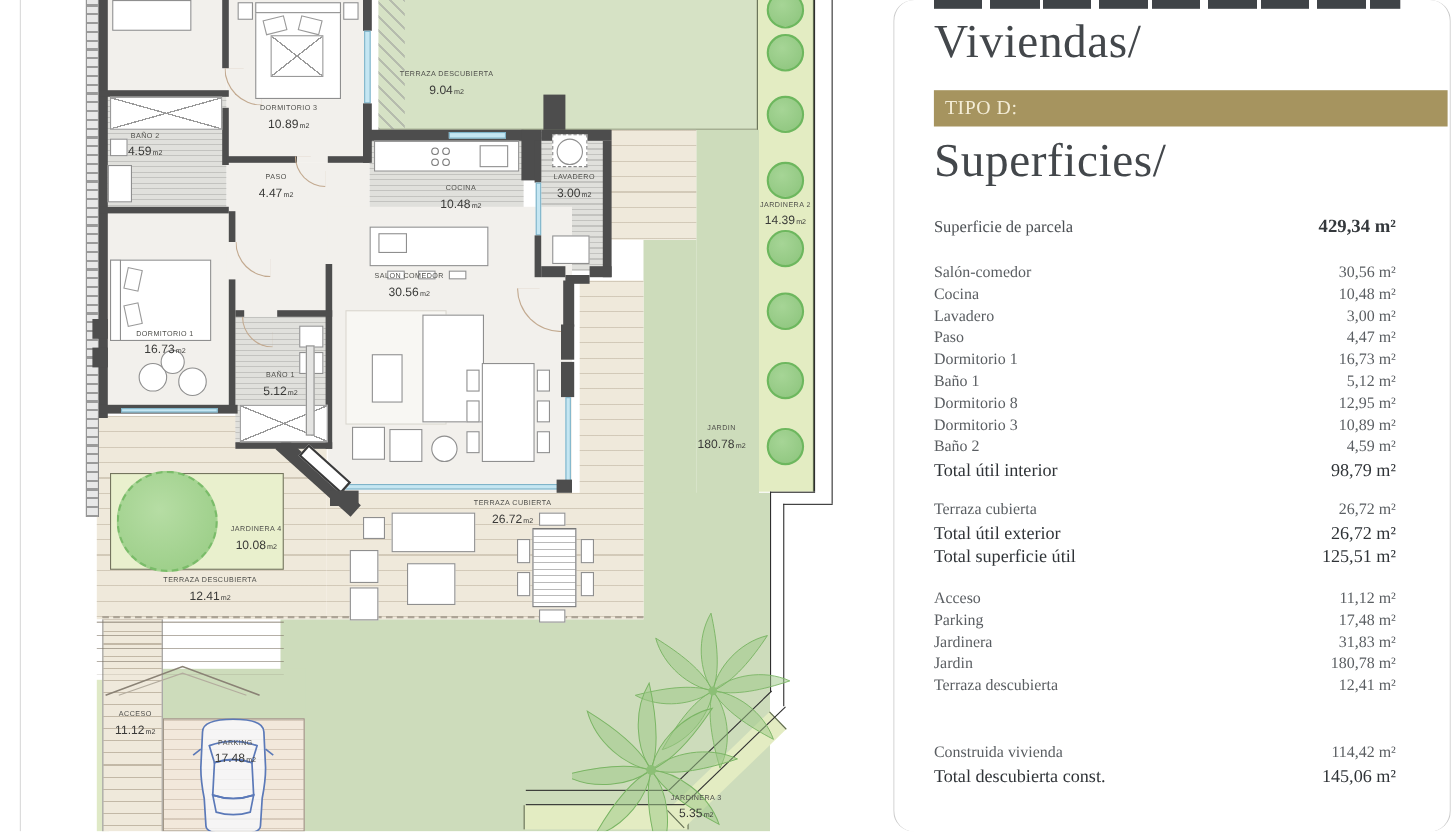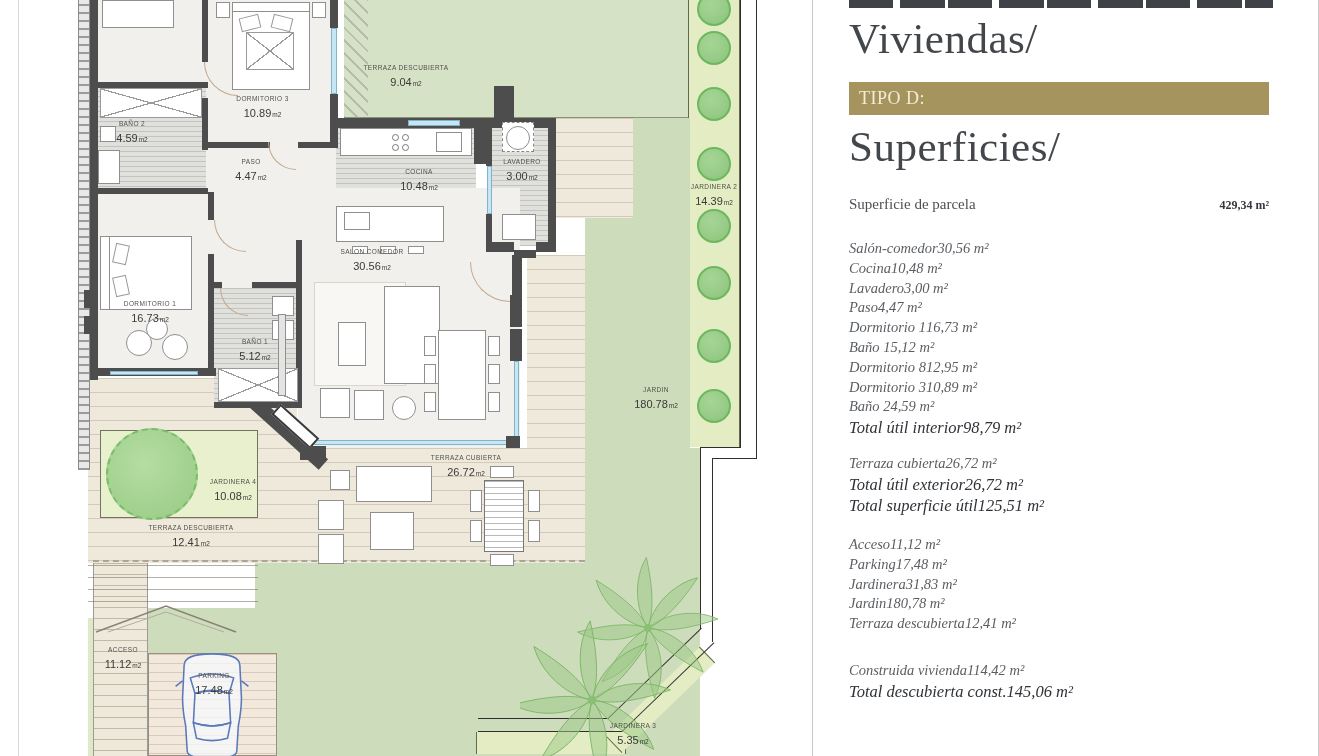--- a/index.html
+++ b/index.html
@@ -44,34 +44,34 @@
   .tv{background:#e4e4e2;}
   .slat{background:#fff;border:1px solid #777;background-image:repeating-linear-gradient(180deg,rgba(100,100,100,.45) 0 1px,transparent 1px 6px);}
   .door{background:#fff;border:2px solid #3a3a3a;}
   .fl2{background:#2f2f2f;}
   .plan-label{position:absolute;text-align:center;color:#50504c;z-index:40;}
   .pl-name{display:block;font-size:6.5px;letter-spacing:.4px;line-height:7.5px;}
   .pl-area{font-size:11px;line-height:13px;color:#3a3a38;}
   .pl-unit{font-size:6.5px;margin-left:1px;}
   
   #panel{position:absolute;left:812px;top:0;width:505px;height:756px;background:#fff;
-         border-left:1px solid #c9c9c9;border-right:1px solid #c9c9c9;color:#43474b;}
+         border-left:1px solid #c9c9c9;border-right:1px solid #c9c9c9;color:#43474b;border-radius:19px;}
   .cropbar{position:absolute;left:36px;top:0;width:424px;height:8px;
            background:repeating-linear-gradient(90deg,#3f4347 0 44px,transparent 44px 51px,#3f4347 51px 96px,transparent 96px 99px);}
   .h-title{position:absolute;left:36px;font-size:43px;line-height:46px;font-weight:400;color:var(--panel-heading,#43474b);letter-spacing:.5px;}
   #title1{top:16px;} #title2{top:124px;}
-  .goldband{position:absolute;left:36px;top:82px;width:420px;height:33px;background:var(--gold,#a6945f);}
+  .goldband{position:absolute;left:36px;top:82px;width:467px;height:33px;background:var(--gold,#a6945f);}
   .goldband span{display:block;padding-left:10px;line-height:33px;font-size:18px;color:#f3ecd6;letter-spacing:.5px;}
-  .prow{display:flex;align-items:baseline;height:19.8px;
-        font-size:14.5px;color:#5a5e62;font-style:italic;}
+  .prow{display:flex;justify-content:space-between;align-items:baseline;height:19.8px;
+        font-size:14.5px;color:#5a5e62;}
   .prow.strong{height:21.5px;font-size:16.5px;color:#2f3337;}
   .psec{position:absolute;left:36px;width:420px;}
   #parcela{position:absolute;left:36px;top:196px;width:420px;display:flex;justify-content:space-between;align-items:baseline;}
   #parcela .lab{font-size:15px;color:#4c5054;}
-  #parcela .val{font-size:12px;font-weight:bold;color:#34383c;}
+  #parcela .val{font-size:17px;font-weight:bold;color:#34383c;}
 </style>
 </head>
 <body>
 
 <div id="page">
 
   <div id="plan">
 
     <svg style="position:absolute;left:88px;top:592px;z-index:30" width="150" height="44" viewBox="0 0 150 44">
       <polyline points="8,40 78,14 148,40" fill="none" stroke="#8a8275" stroke-width="1.5"></polyline>
@@ -368,21 +368,21 @@
         </div>
         <div class="prow">
           <span>Jardin</span>
           <span>180,78 m²</span>
         </div>
         <div class="prow">
           <span>Terraza descubierta</span>
           <span>12,41 m²</span>
         </div>
       </div>
-    <div class="psec" id="sec3" style="top:662px">
+    <div class="psec" id="sec3" style="top:676px">
         <div class="prow">
           <span>Construida vivienda</span>
           <span>114,42 m²</span>
         </div>
         <div class="prow strong">
           <span>Total descubierta const.</span>
           <span>145,06 m²</span>
         </div>
       </div>
   </div>

